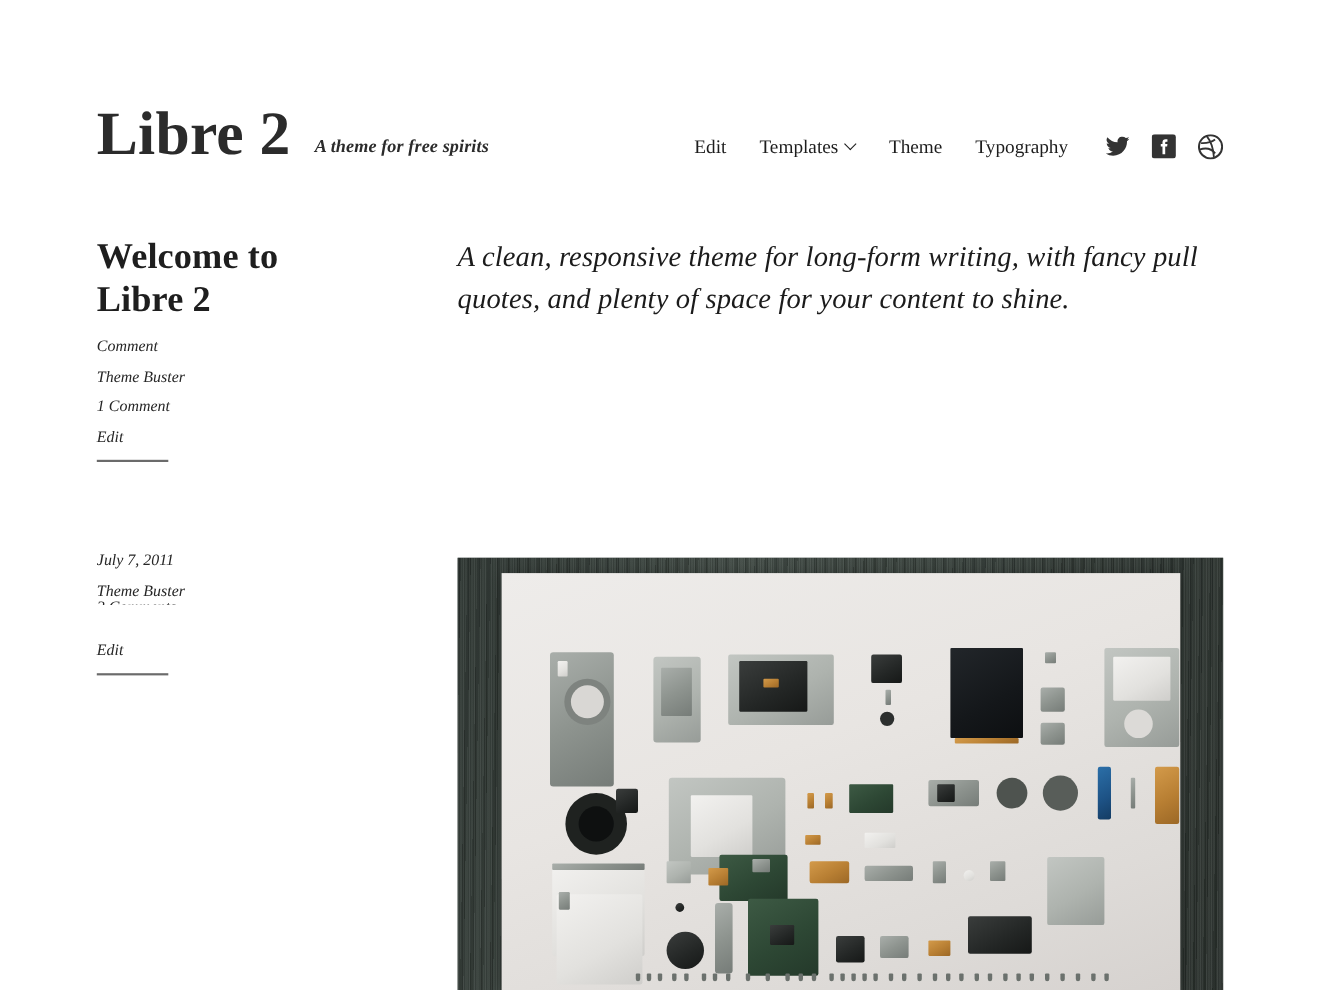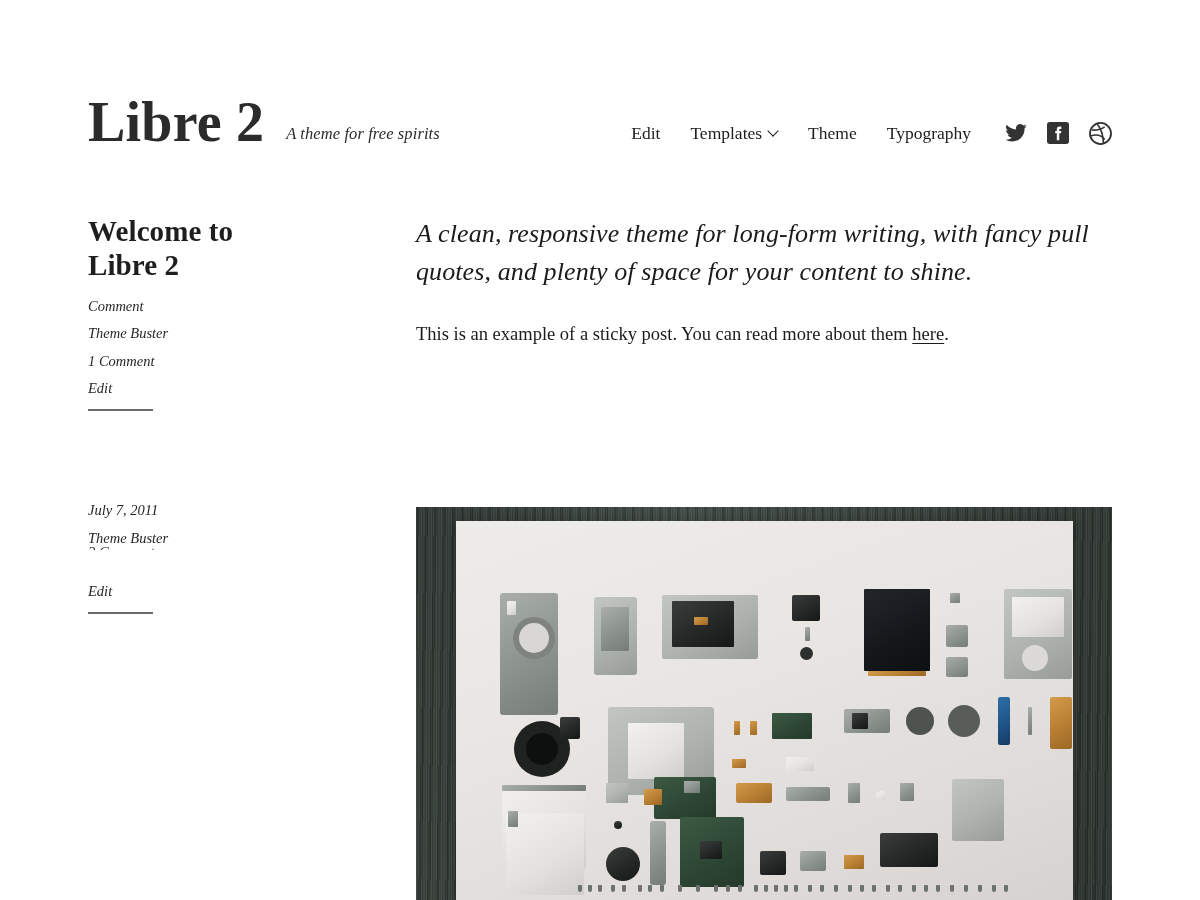--- a/index.html
+++ b/index.html
@@ -48,21 +48,21 @@
     font-weight: 700;
     letter-spacing: 0.2px;
     line-height: 1;
     color: #2b2b2b;
     white-space: nowrap;
   }
 
   .site-tagline {
     font-size: 16.5px;
     font-style: italic;
-    font-weight: 400;
+    font-weight: 700;
     color: #2b2b2b;
     white-space: nowrap;
     letter-spacing: 0.1px;
     position: relative;
     top: -2px;
   }
 
   .main-nav {
     display: flex;
     align-items: center;
@@ -126,21 +126,21 @@
   .post-2 { top: 487px; }
 
   .post-meta-col {
     position: absolute;
     left: 0;
     top: 0;
     width: 290px;
   }
 
   .post-title {
-    font-size: 29px;
+    font-size: 33px;
     font-weight: 700;
     line-height: 1.17;
     color: #1e1e1e;
     letter-spacing: 0.1px;
     cursor: pointer;
   }
   .post-1 .post-title { width: 215px; }
 
   .meta-list {
     margin-top: 16px;
@@ -331,21 +331,20 @@
         <div class="meta-line">Theme Buster</div>
         <div class="meta-line">1 Comment</div>
         <div class="meta-line">Edit</div>
       </div>
 
       <div class="meta-rule"></div>
     </div>
 
     <div class="post-content">
       <p class="lead">A clean, responsive theme for long-form writing, with fancy pull quotes, and plenty of space for your content to shine.</p>
-      <p class="body-text"><span>This is an example of a sticky post. You can read more about them </span><a class="inline-link">here</a><span>.</span></p>
     </div>
 
   </article>
 
   <article class="post post-2">
 
     <div class="post-meta-col">
 
       <div class="meta-list">
         <div class="meta-line">July 7, 2011</div>

